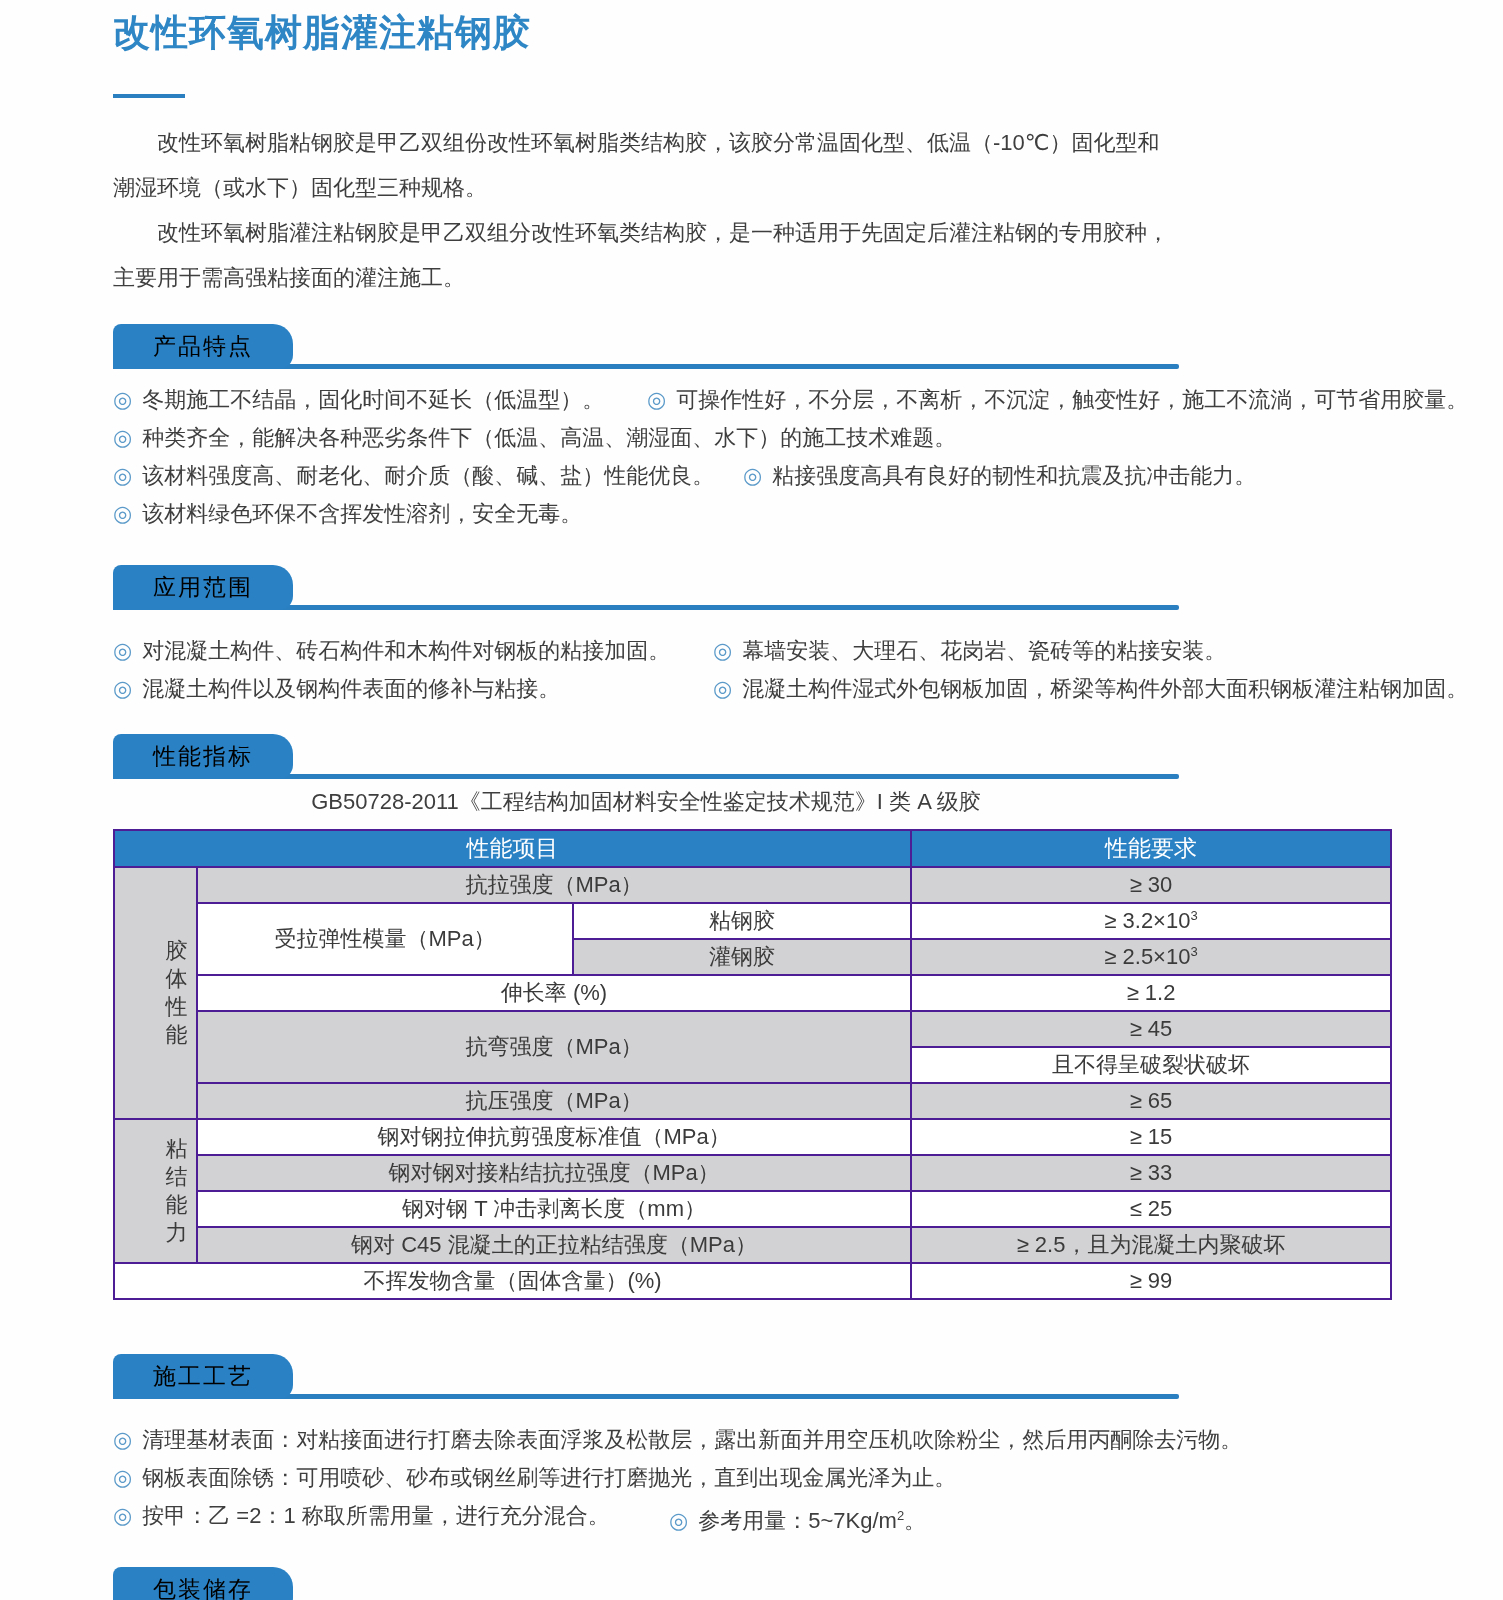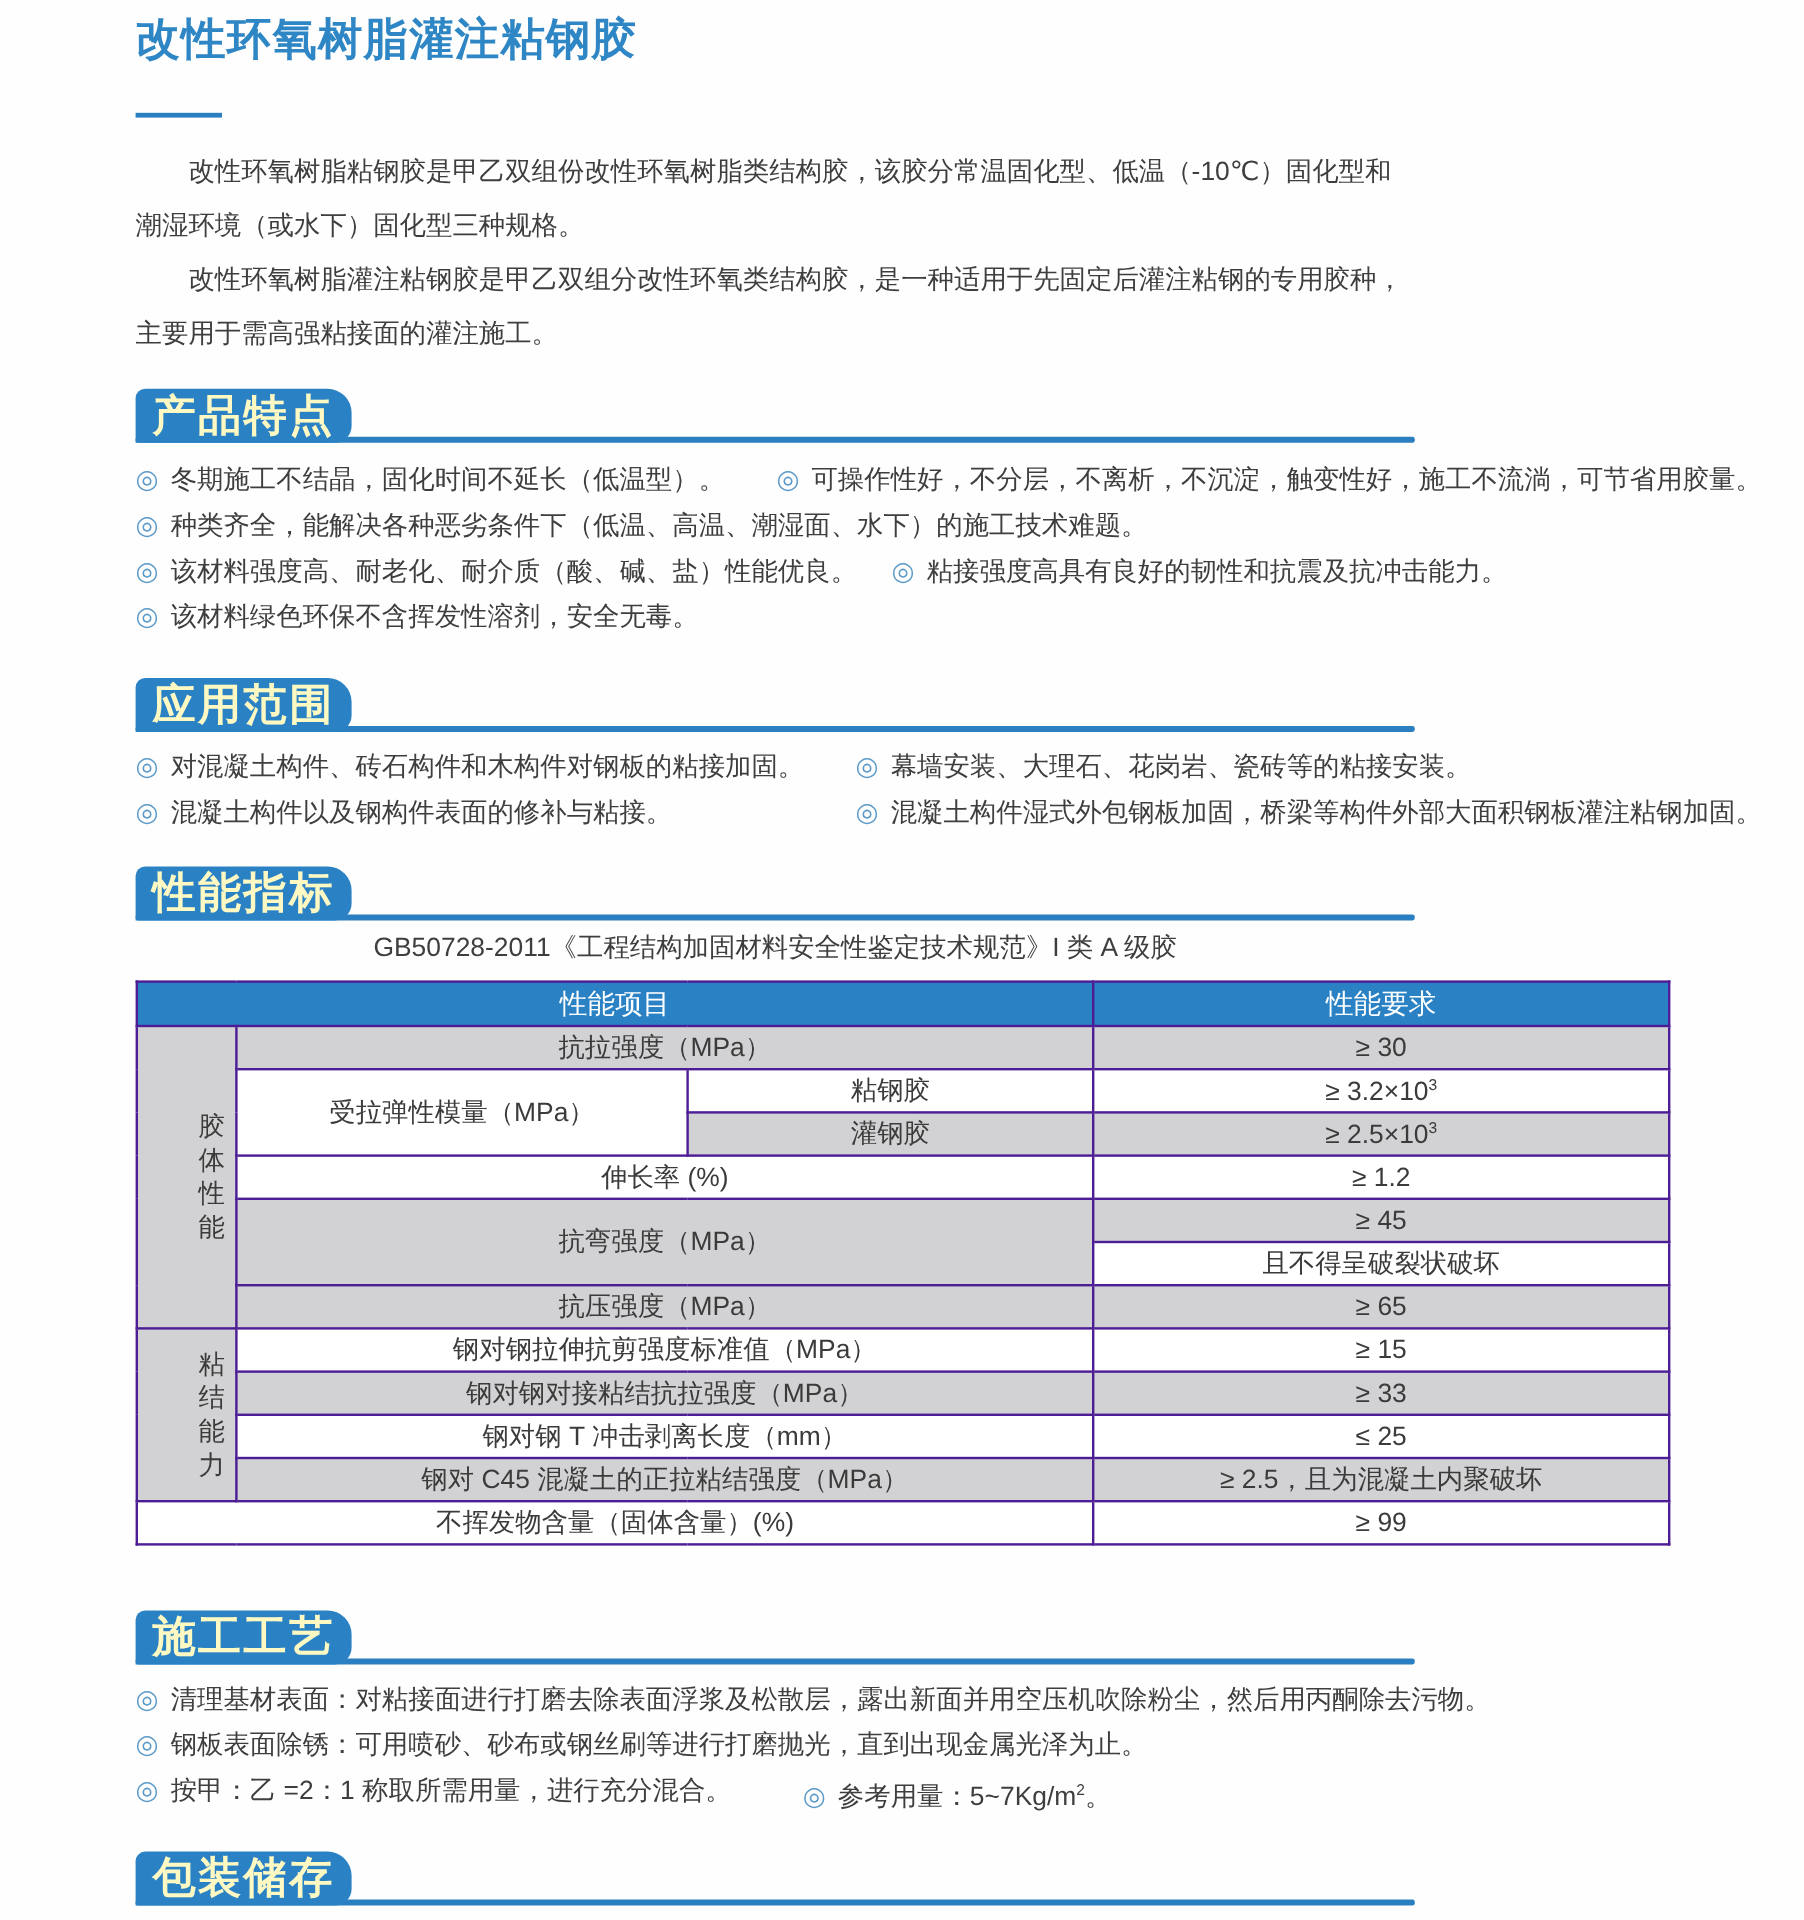--- a/index.html
+++ b/index.html
@@ -14,34 +14,34 @@
   .title { font-size:37px; font-weight:bold; color:#2e86c5; letter-spacing:1px; }
   .title-underline { width:72px; height:4px; background:#2a7fc0; margin-top:36px; }
 
   .intro { margin-top:22px; }
   .intro p { font-size:22px; line-height:45px; color:#3e3e3e; text-indent:2em; }
 
   .sec-head { position:relative; height:45px; }
   .sec-rule { position:absolute; left:0; bottom:0; width:100%; height:5px; background:#2a7fc0; border-radius:2px; }
   .sec-badge {
     position:absolute; left:0; top:0; width:180px; height:45px; z-index:2;
-    background:#2a82c5; color:#fef9c3; font-size:36px; font-weight:bold;
+    background:#2a82c5; color:#000000; font-size:23px; font-weight:normal;
     display:flex; align-items:center; justify-content:center;
     border-radius:8px 20px 14px 0; letter-spacing:2px;
   }
 
   .bullets { position:relative; }
   .b-row { position:relative; height:38px; font-size:22px; line-height:38px; white-space:nowrap; }
   .b-item { position:absolute; left:0; top:0; }
   .glyph { color:#5b9ac9; margin-right:10px; font-size:22px; }
   .b-text { color:#3e3e3e; }
   sup.small { font-size:13px; }
 
   .features .bullets { margin-top:12px; }
-  .scope .bullets, .process .bullets, .storage .bullets { margin-top:10px; }
+  .scope .bullets, .process .bullets, .storage .bullets { margin-top:22px; }
 
   .sec.features { margin-top:24px; }
   .sec.scope { margin-top:32px; }
   .sec.performance { margin-top:26px; }
   .sec.process { margin-top:54px; }
   .sec.storage { margin-top:32px; }
 
   .tbl-caption { margin-top:8px; font-size:22px; color:#3e3e3e; text-align:center; line-height:30px; }
 
   table.perf { border-collapse:collapse; table-layout:fixed; width:1277px; margin-top:12px; }

